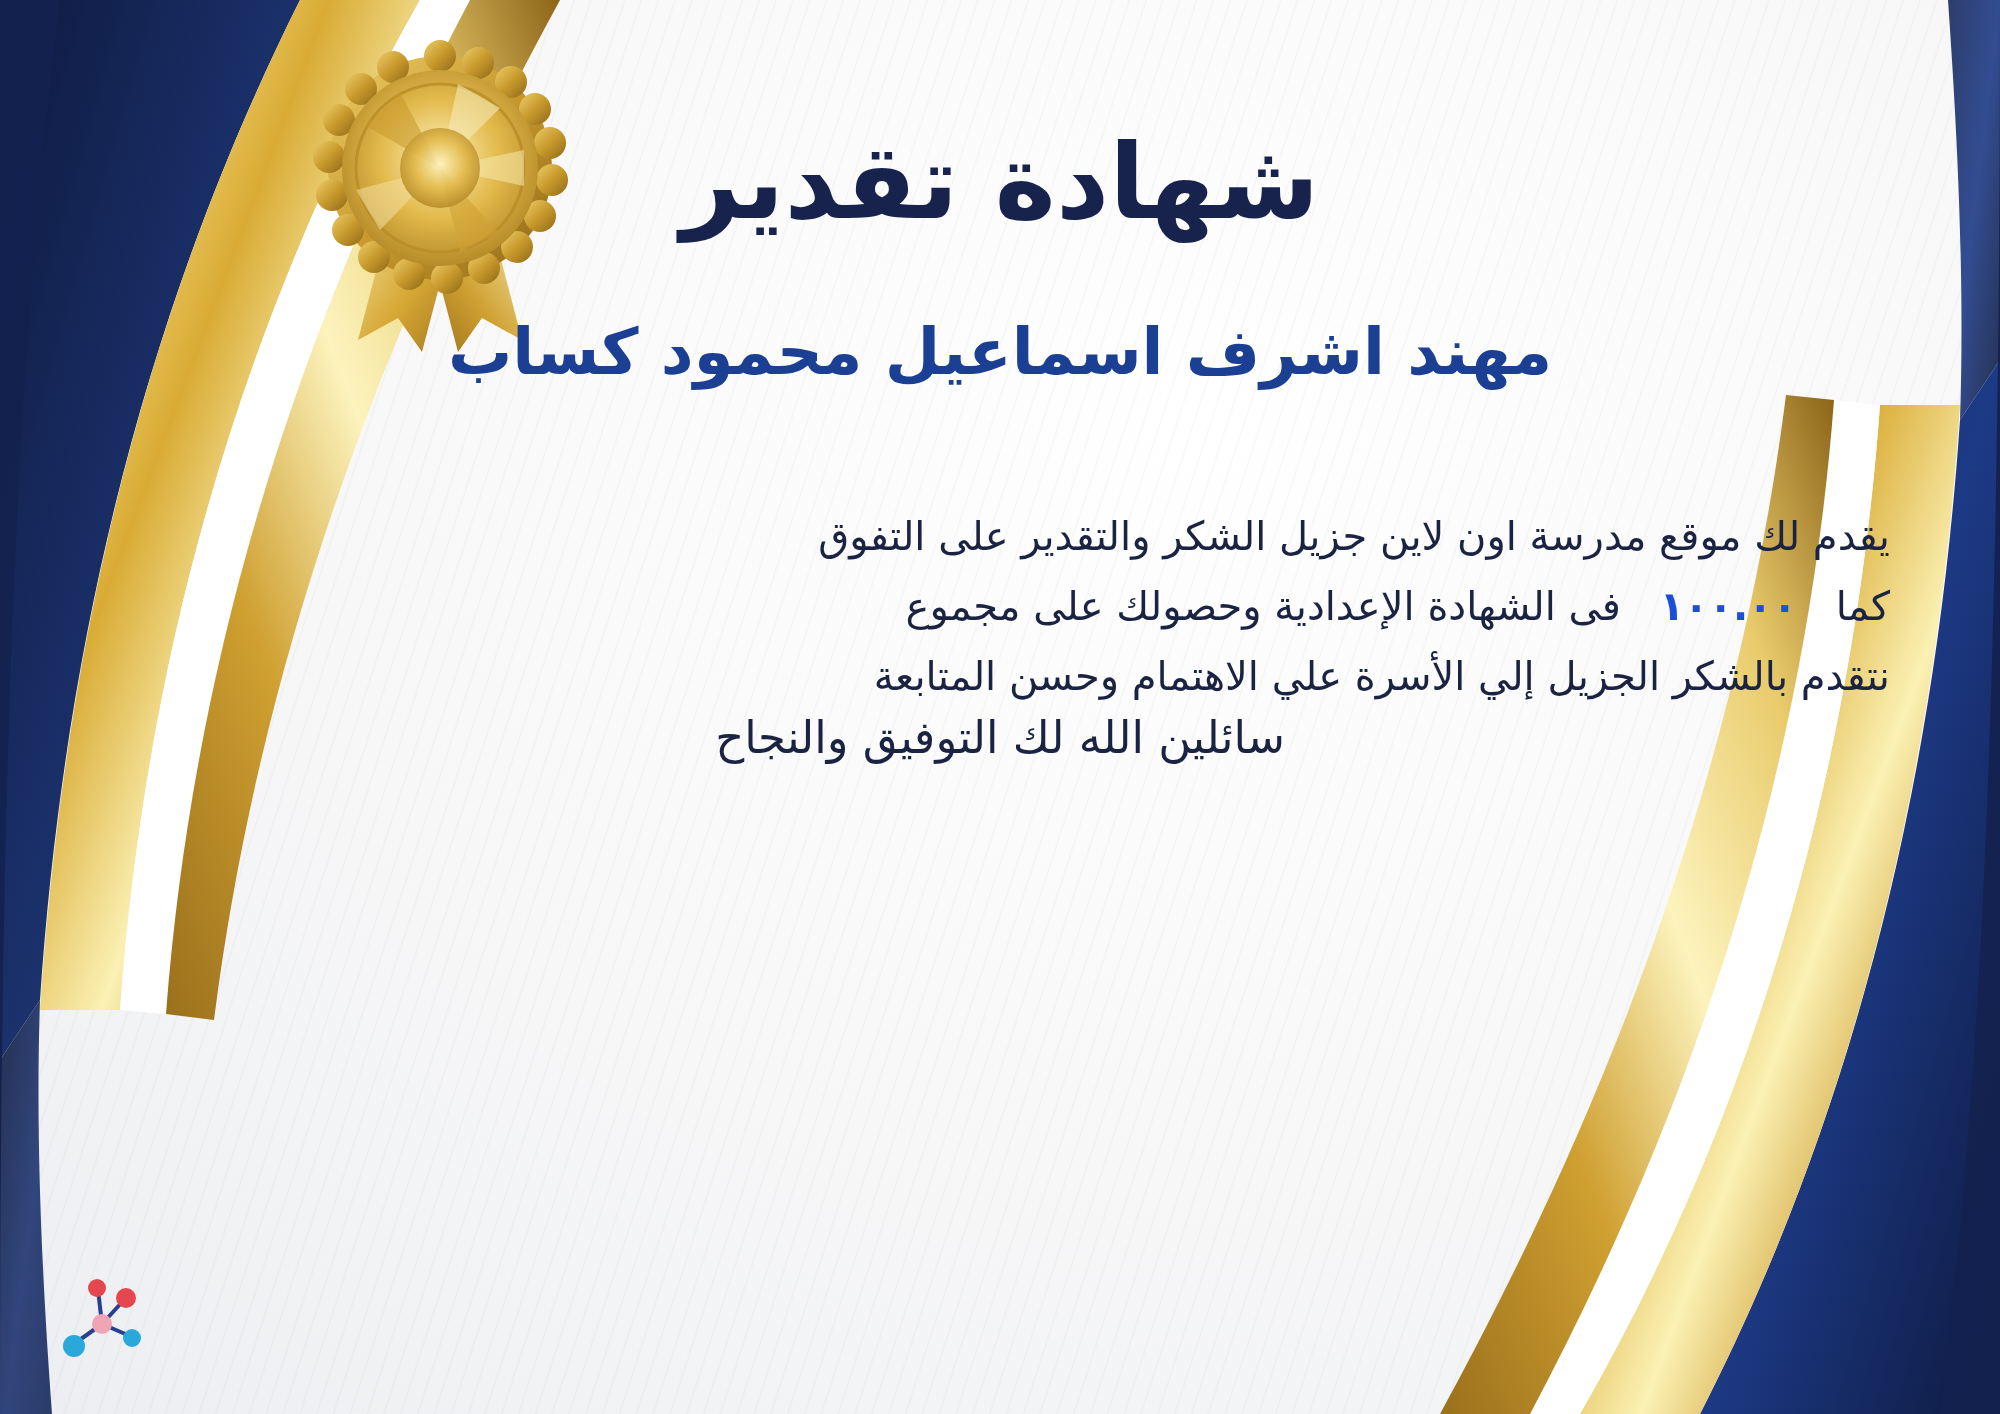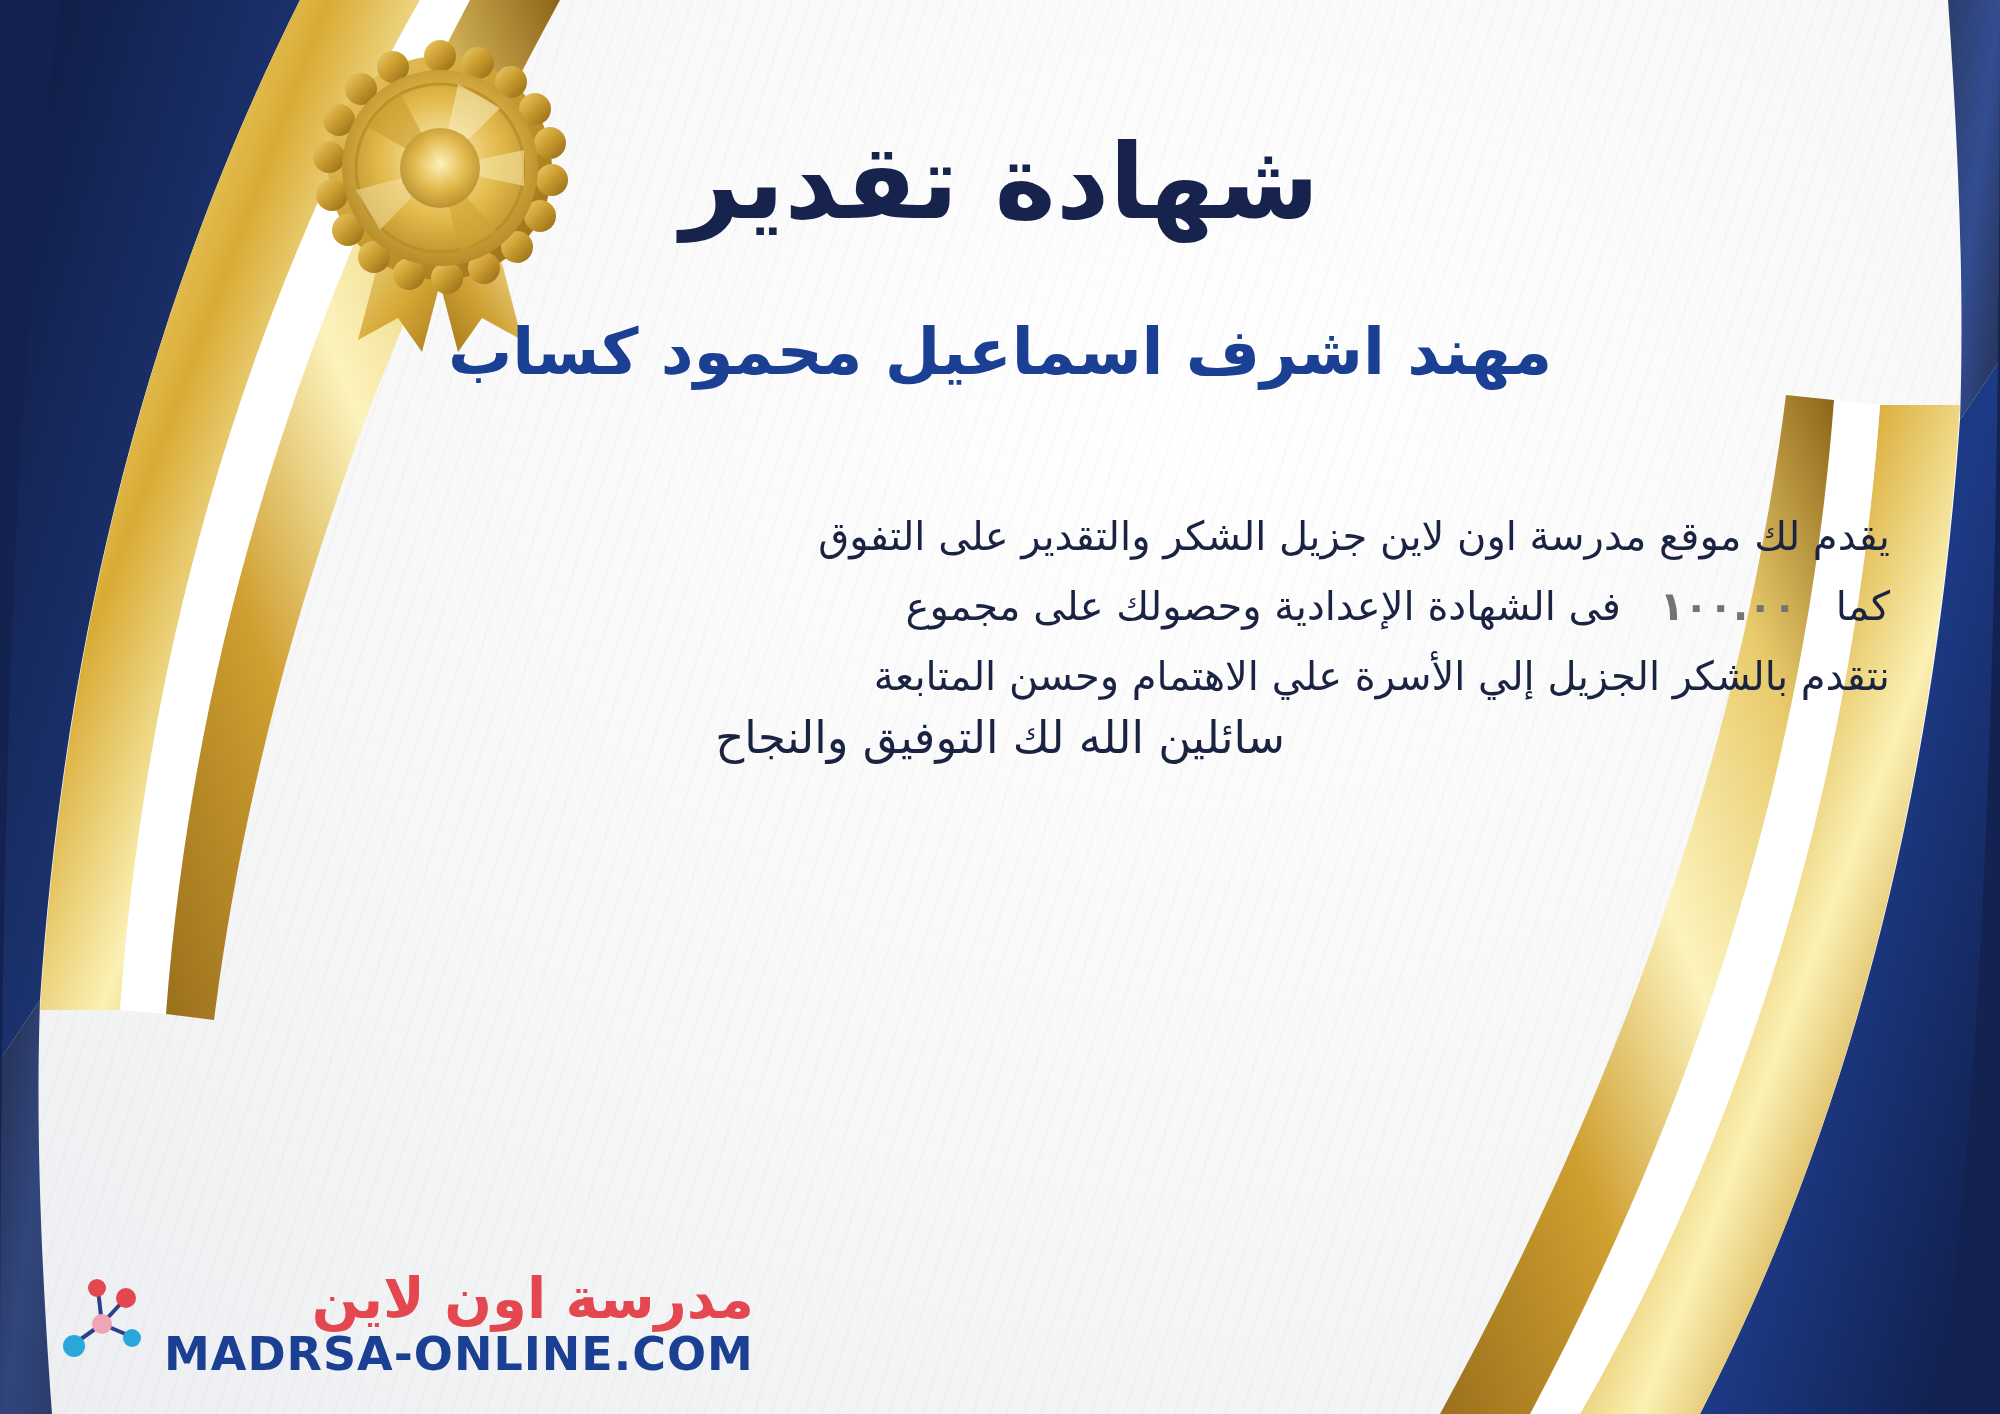--- a/index.html
+++ b/index.html
@@ -78,21 +78,21 @@
     font-size: 40px;
     color: #1b2342;
     line-height: 1.75;
     direction: rtl;
     font-weight: 500;
   }
 
   .body-text .score {
     display: inline-block;
     font-weight: 700;
-    color: #737373;
+    color: #1d4ed8;
     padding: 0 26px;
     letter-spacing: 2px;
   }
 
   .closing {
     font-size: 45px;
     color: #1b2342;
     direction: rtl;
     font-weight: 500;
   }
@@ -282,24 +282,20 @@
         <span class="score">١٠٠.٠٠</span>
         <span>فى الشهادة الإعدادية وحصولك على مجموع</span>
       </div>
       <div>نتقدم  بالشكر الجزيل إلي الأسرة علي الاهتمام وحسن المتابعة</div>
     </div>
 
     <div class="closing">سائلين الله لك التوفيق  والنجاح</div>
   </div>
 
   <div class="brand">
-    <div class="brand-text">
-      <div class="brand-ar">مدرسة اون لاين</div>
-      <div class="brand-url">MADRSA-ONLINE.COM</div>
-    </div>
     <svg class="brand-mark" viewBox="0 0 110 110">
       <line x1="34" y1="74" x2="62" y2="54" stroke="#2b3f8f" stroke-width="4"></line>
       <line x1="62" y1="54" x2="84" y2="30" stroke="#2b3f8f" stroke-width="4"></line>
       <line x1="62" y1="54" x2="90" y2="66" stroke="#2b3f8f" stroke-width="4"></line>
       <line x1="62" y1="54" x2="58" y2="20" stroke="#2b3f8f" stroke-width="4"></line>
       <circle cx="34" cy="76" r="11" fill="#2aa8dc"></circle>
       <circle cx="62" cy="54" r="10" fill="#f0a5b4"></circle>
       <circle cx="86" cy="28" r="10" fill="#e4474f"></circle>
       <circle cx="92" cy="68" r="9" fill="#2aa8dc"></circle>
       <circle cx="57" cy="18" r="9" fill="#e4474f"></circle>

